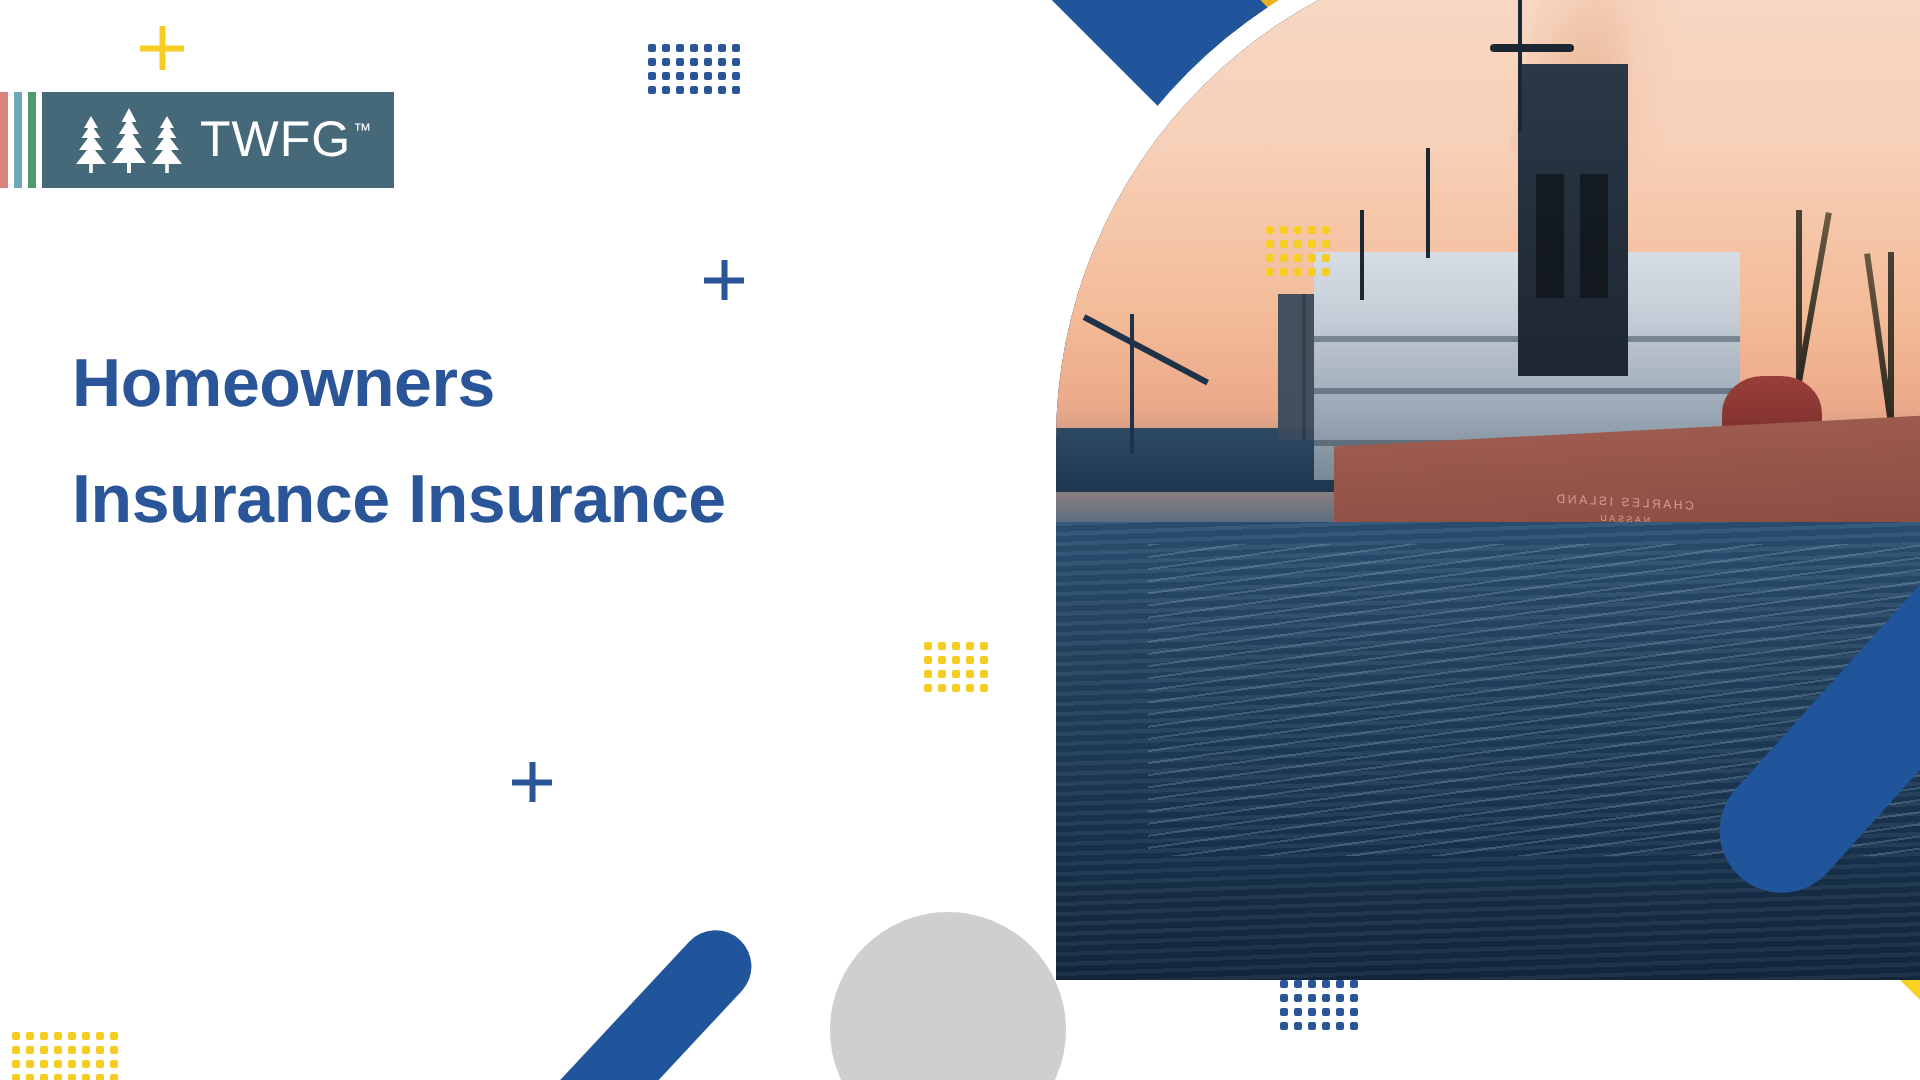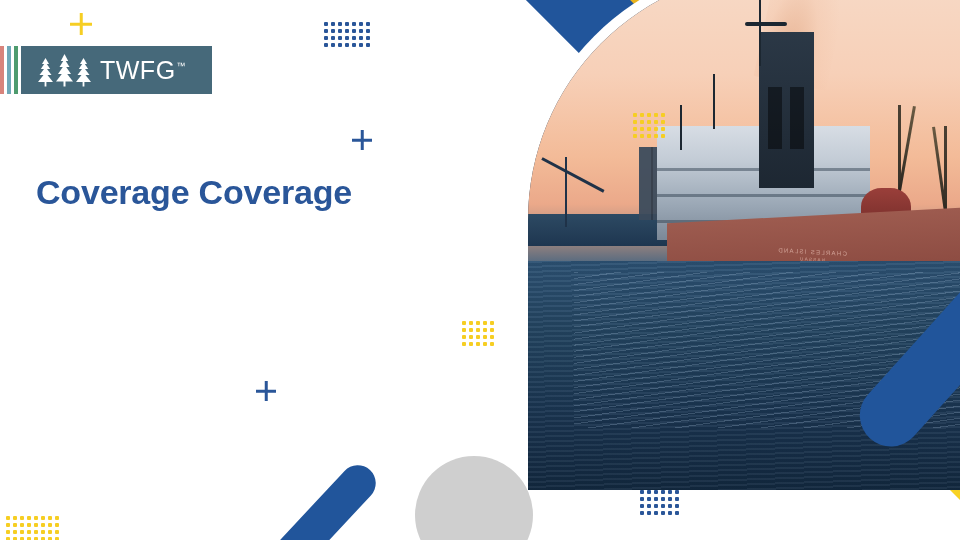--- a/index.html
+++ b/index.html
@@ -194,21 +194,21 @@
     width:62px; height:230px;
     background:#21559B;
     border-radius:34px;
     transform: rotate(42deg);
     transform-origin:center;
   }
 
   
   .logo{
     position:absolute; left:0; top:46px;
-    height:48px; width:212px;
+    height:48px; width:197px;
     display:flex; align-items:stretch;
   }
   .logo-stripes{ display:flex; height:100%; }
   .logo-stripes i{ display:block; width:4px; height:100%; margin-right:3px; }
   .s1{ background:#D8847C; }
   .s2{ background:#6FA8B8; }
   .s3{ background:#4E9B6E; }
   .logo-box{
     flex:1; background:#46697A;
     display:flex; align-items:center; gap:8px;
@@ -365,21 +365,22 @@
             <polygon points="8.5,15.5 16,25 1,25"></polygon>
             <rect x="7.6" y="23" width="1.8" height="6.5"></rect>
           </g>
         </svg>
       </span>
       <span class="logo-word"><span>TWFG</span><span class="tm">™</span></span>
     </div>
   </div>
 
   <h1 class="headline">
-    <span>Coverage Coverage</span>
+    <span>Homeowners</span>
+    <span>Insurance Insurance</span>
   </h1>
 
   <div class="plus plus-yellow"></div>
   <div class="plus plus-blue-1"></div>
   <div class="plus plus-blue-2"></div>
 
   <div class="dots dots-blue-top">
       <i style="left: 0px; top: 0px; background: rgb(42, 86, 153);"></i>
       <i style="left: 7px; top: 0px; background: rgb(42, 86, 153);"></i>
       <i style="left: 14px; top: 0px; background: rgb(42, 86, 153);"></i>

